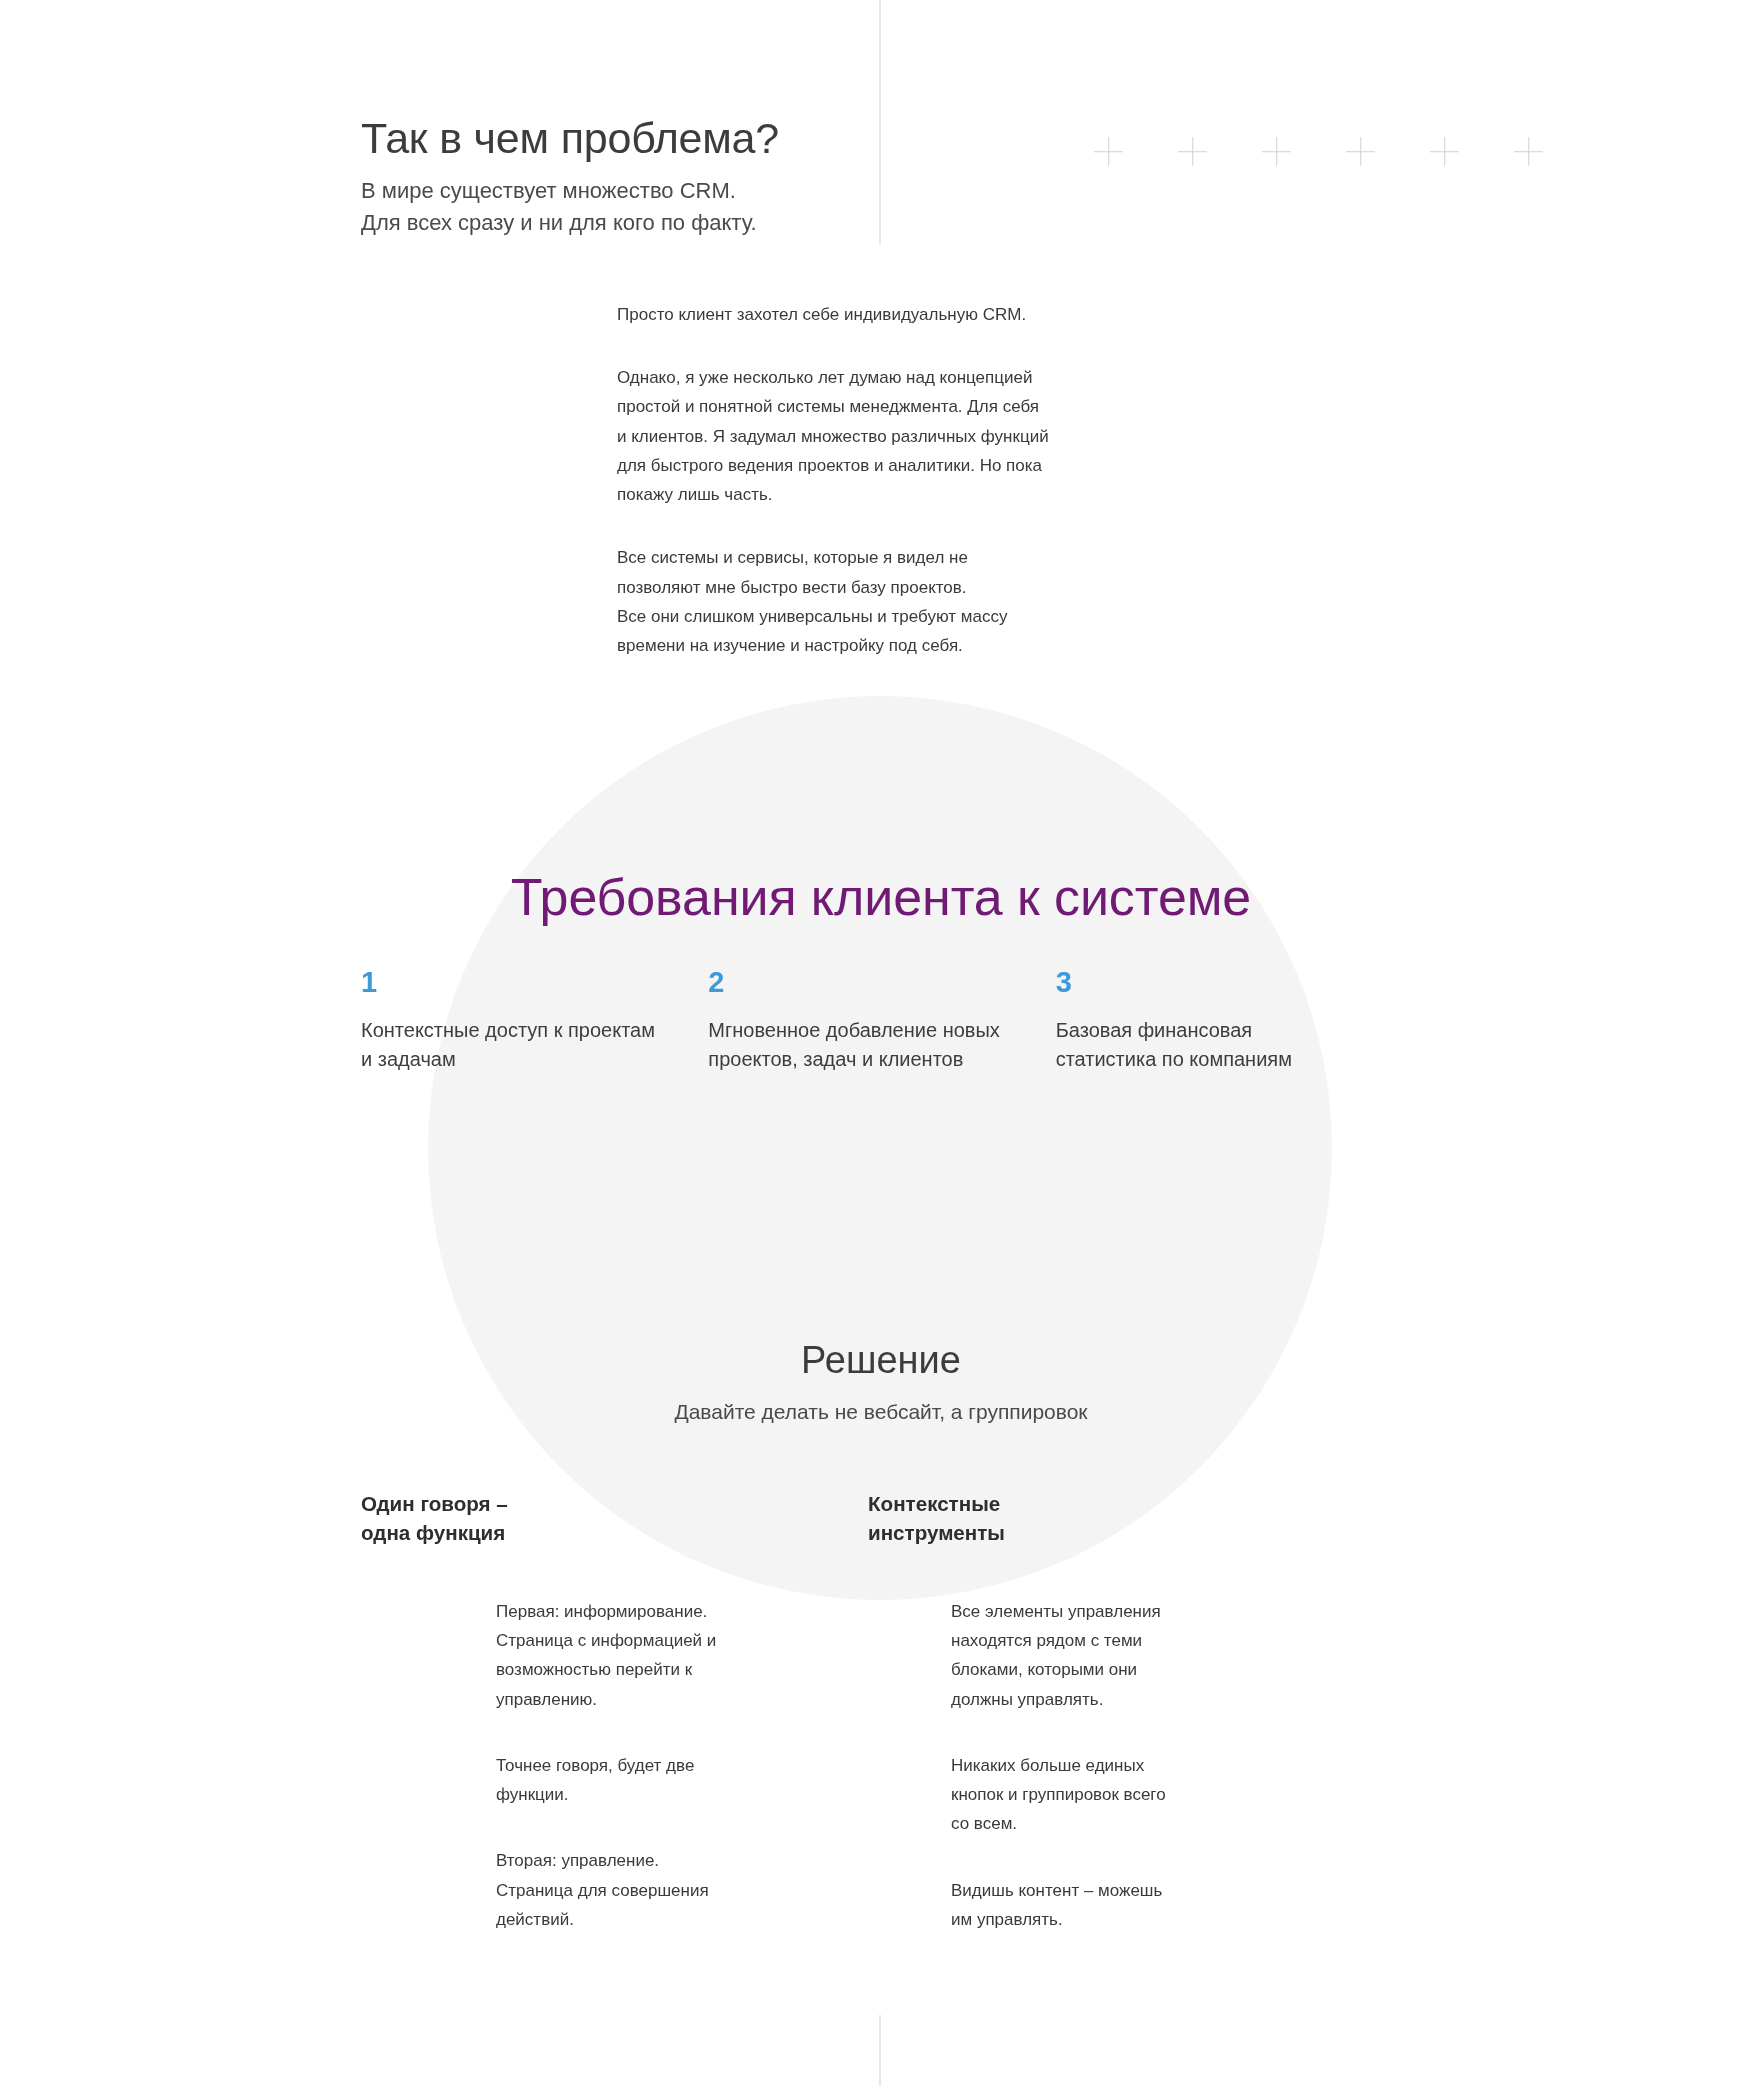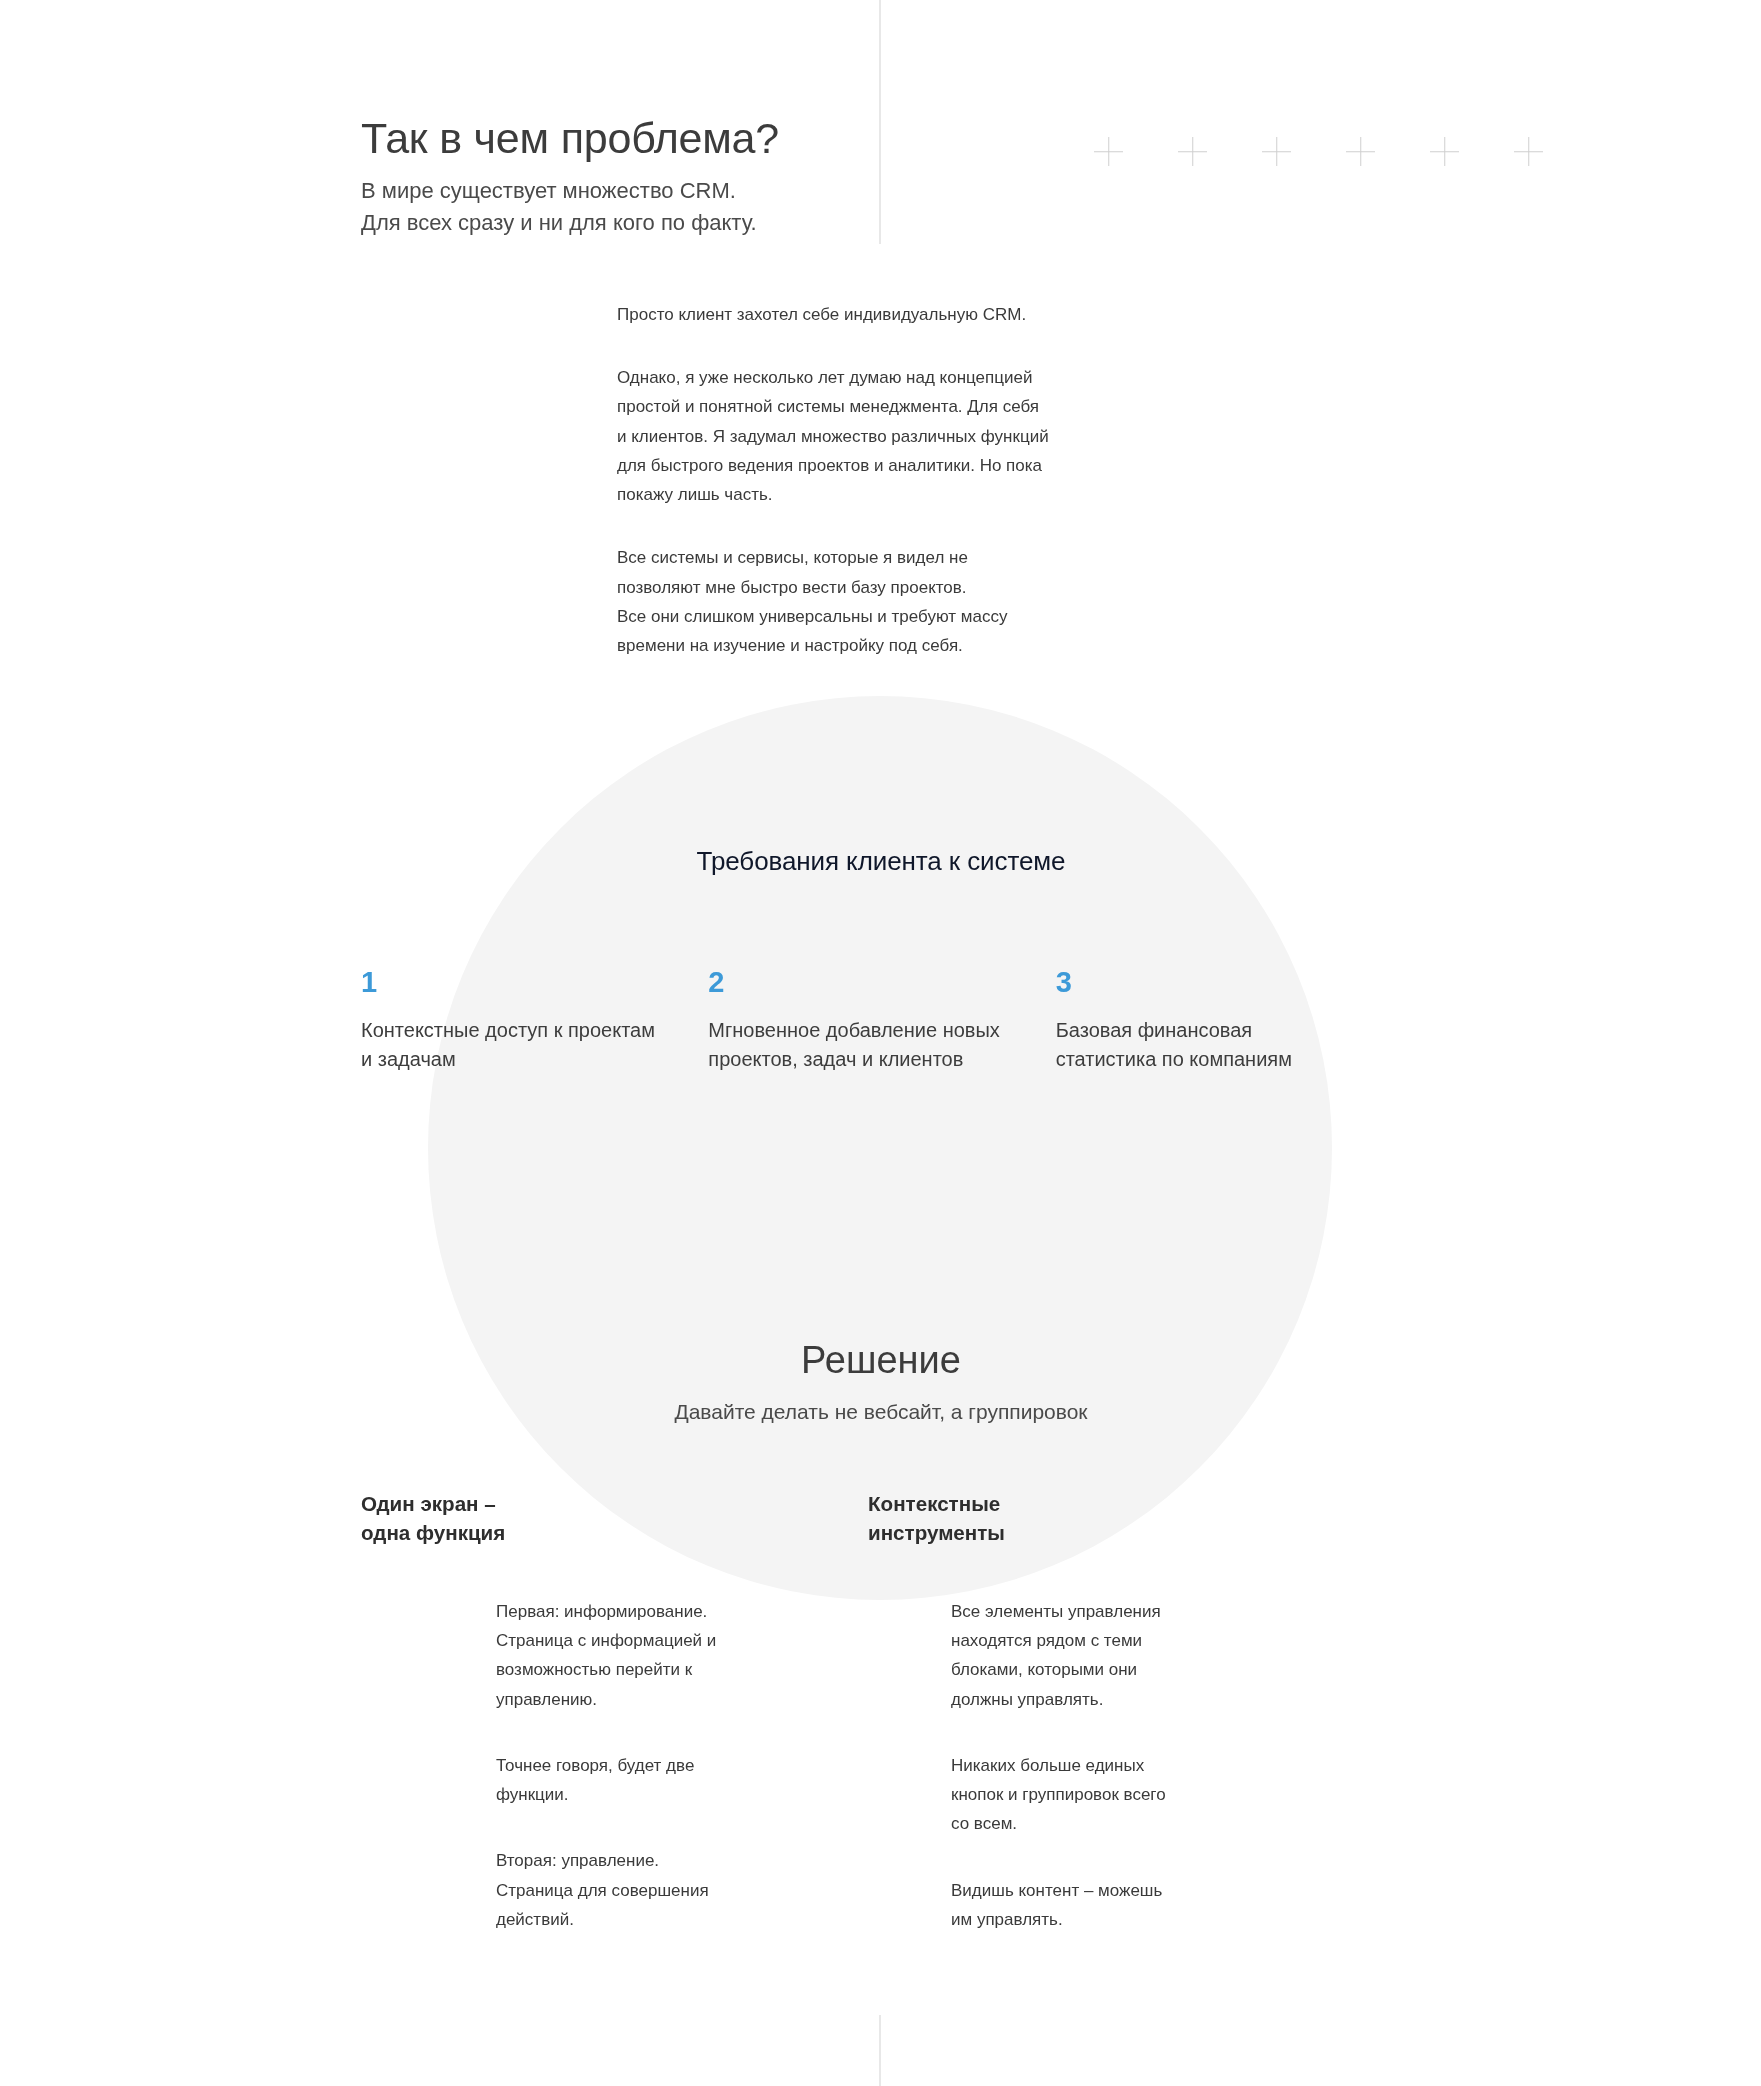--- a/index.html
+++ b/index.html
@@ -125,23 +125,23 @@
   }
   .narrative p:last-child { margin-bottom: 16px; }
 
   
   .requirements-title {
     position: absolute;
     left: 0;
     top: 824px;
     width: 1762px;
     text-align: center;
-    font-size: 26px;
-    font-weight: 400;
-    color: #0f172a;
+    font-size: 52px;
+    font-weight: 400;
+    color: #701a75;
     letter-spacing: -0.1px;
   }
 
   .req-grid {
     position: absolute;
     left: 361px;
     top: 968px;
     width: 1042px;
     display: flex;
     gap: 0;
@@ -278,21 +278,21 @@
       <div class="req-col">
         <div class="req-num">3</div>
         <div class="req-text">Базовая финансовая статистика по компаниям</div>
       </div>
     </div>
 
     <h2 class="solution-title">Решение</h2>
     <p class="solution-sub">Давайте делать не вебсайт, а группировок</p>
 
     <div class="feature-heads">
-      <div class="feature-head">Один экран –
+      <div class="feature-head">Один говоря –
 одна функция</div>
       <div class="feature-head">Контекстные
 инструменты</div>
     </div>
 
     <div class="feature-bodies">
       <div class="feature-body">
         <p>Первая: информирование.
 Страница с информацией и
 возможностью перейти к

